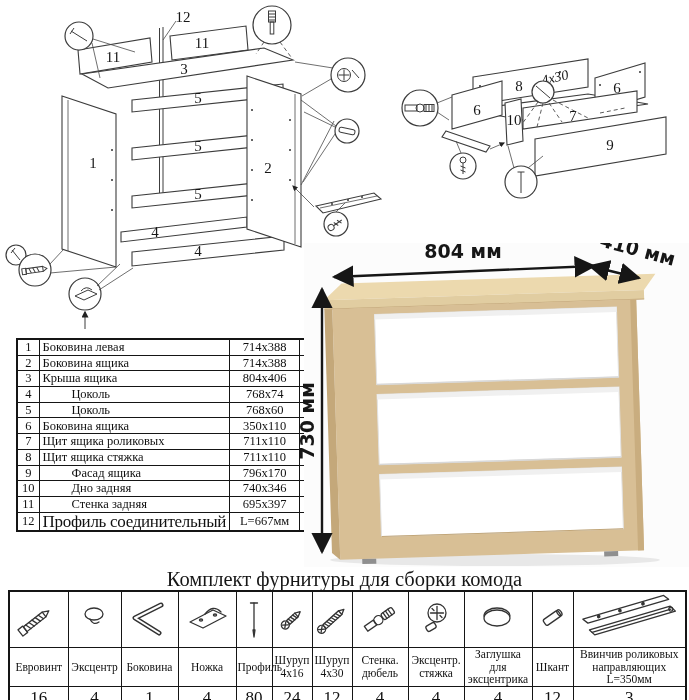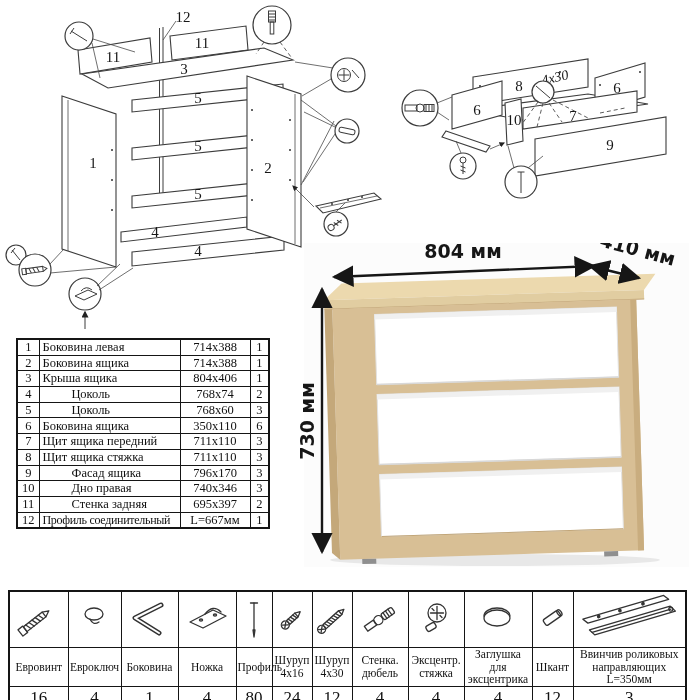--- a/index.html
+++ b/index.html
@@ -18,21 +18,21 @@
   .hole{fill:#333;}
 
   .parts-table{position:absolute;left:16px;top:338px;border-collapse:collapse;
                font-size:12.5px;line-height:1;table-layout:fixed;}
   .parts-table td{border:1px solid #151515;height:14.7px;padding:0 3px;overflow:hidden;white-space:nowrap;}
   .parts-table{border:2px solid #151515;}
   .parts-table td.c-num{text-align:center;padding:0 1px;}
   .parts-table td.c-size{text-align:center;padding:0 8px;}
   .parts-table td.c-qty{text-align:center;padding:0 1px;}
   .parts-table tr.indent td.c-name{padding-left:32px;}
-  .parts-table tr.tight td.c-name{font-size:12px;letter-spacing:-0.3px;}
+  .parts-table tr.tight td.c-name{font-size:17px;letter-spacing:-0.3px;}
 
   .photo{position:absolute;left:300px;top:243px;}
 
   .hw-title{position:absolute;left:0;top:568px;width:689px;text-align:center;
             font-size:20.5px;color:#161616;}
   .hw-table{position:absolute;left:8px;top:590px;width:677px;border-collapse:collapse;
             table-layout:fixed;text-align:center;border:2px solid #151515;}
   .hw-table td{border:1px solid #151515;padding:0;vertical-align:middle;}
   .hw-icons td{height:55px;}
   .hw-names td{height:29px;font-size:11.5px;line-height:1.1;padding:0 1px;}
@@ -296,39 +296,39 @@
           <td class="c-qty">3</td>
         </tr>
       <tr>
           <td class="c-num">6</td>
           <td class="c-name">Боковина ящика</td>
           <td class="c-size">350x110</td>
           <td class="c-qty">6</td>
         </tr>
       <tr>
           <td class="c-num">7</td>
-          <td class="c-name">Щит ящика передний</td>
+          <td class="c-name">Щит ящика роликовых</td>
           <td class="c-size">711x110</td>
           <td class="c-qty">3</td>
         </tr>
       <tr>
           <td class="c-num">8</td>
           <td class="c-name">Щит ящика стяжка</td>
           <td class="c-size">711x110</td>
           <td class="c-qty">3</td>
         </tr>
       <tr class="indent">
           <td class="c-num">9</td>
           <td class="c-name">Фасад ящика</td>
           <td class="c-size">796x170</td>
           <td class="c-qty">3</td>
         </tr>
       <tr class="indent">
           <td class="c-num">10</td>
-          <td class="c-name">Дно правая</td>
+          <td class="c-name">Дно задняя</td>
           <td class="c-size">740x346</td>
           <td class="c-qty">3</td>
         </tr>
       <tr class="indent">
           <td class="c-num">11</td>
           <td class="c-name">Стенка задняя</td>
           <td class="c-size">695x397</td>
           <td class="c-qty">2</td>
         </tr>
       <tr class="tight">
@@ -383,20 +383,21 @@
     <g>
       <line x1="34" y1="34" x2="294" y2="23" stroke="#161616" stroke-width="2.4" marker-start="url(#dim)" marker-end="url(#dim)"></line>
       <text class="dim-label" x="163" y="15" text-anchor="middle">804 мм</text>
     </g>
     <g>
       <line x1="290" y1="23" x2="339" y2="35" stroke="#161616" stroke-width="2.4" marker-start="url(#dim)" marker-end="url(#dim)"></line>
       <text class="dim-label" transform="translate(336,13) rotate(15)" text-anchor="middle">410 мм</text>
     </g>
   </svg>
 
+  <div class="hw-title">Комплект фурнитуры для сборки комода</div>
 
   <table class="hw-table">
     <colgroup>
       <col style="width:59px">
         <col style="width:53px">
         <col style="width:57px">
         <col style="width:58px">
       <col style="width:36px">
         <col style="width:40px">
         <col style="width:40px">
@@ -527,21 +528,21 @@
                 <circle cx="18" cy="-11.5" r="1.2" fill="#333"></circle>
                 <path d="M-40,2 L44,-3 L48,3 L-36,8 Z"></path>
                 <line x1="-38" y1="5" x2="44" y2="0"></line>
                 <circle cx="44" cy="0" r="2"></circle>
               </g>
             </svg>
           </td>
       </tr>
       <tr class="hw-names">
         <td>Евровинт</td>
-        <td>Евроключ</td>
+        <td>Эксцентр</td>
         <td>Боковина</td>
         <td>Ножка</td>
         <td>Профиль</td>
         <td>Шуруп 4x16</td>
         <td>Шуруп 4x30</td>
         <td>Стенка. дюбель</td>
         <td>Эксцентр. стяжка</td>
         <td>Заглушка для эксцентрика</td>
         <td>Шкант</td>
         <td>Ввинчив роликовых направляющих L=350мм</td>

